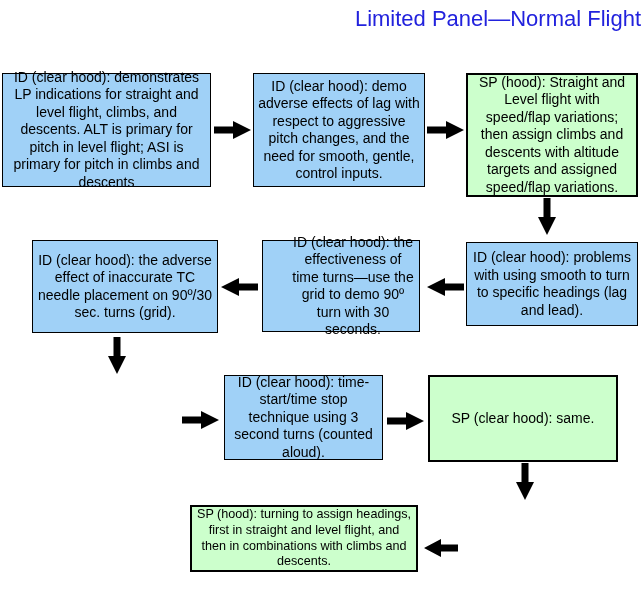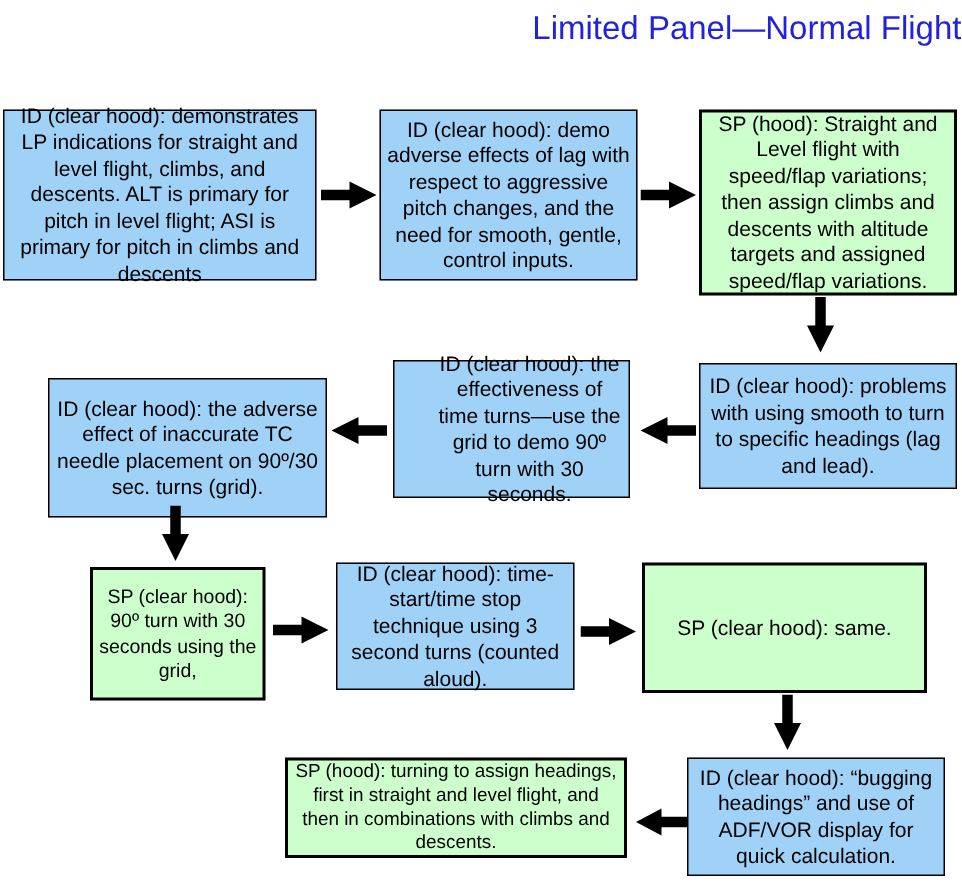--- a/index.html
+++ b/index.html
@@ -34,21 +34,21 @@
   }
   .blue  { background: var(--blue-fill, #a0d1f7);  border: 1.5px solid var(--border-color, #000); }
   .green { background: var(--green-fill, #ccffcc); border: 2px solid var(--border-color, #000); }
 
   
   .pos-0  { left: 2px;   top: 73px;  width: 209px; height: 114px; }
   .pos-1  { left: 253px; top: 73px;  width: 172px; height: 114px; }
   .pos-2  { left: 466px; top: 73px;  width: 172px; height: 124px; }
   .pos-3  { left: 466px; top: 242px; width: 172px; height: 84px;  }
   .pos-4  { left: 262px; top: 240px; width: 158px; height: 92px; padding-left: 28px;  }
-  .pos-5  { left: 32px;  top: 240px; width: 186px; height: 93px; margin-top: 12px;  }
+  .pos-5  { left: 32px;  top: 240px; width: 186px; height: 93px;  }
   .pos-6  { left: 60px;  top: 378px; width: 117px; height: 89px;  font-size: 13px; }
   .pos-7  { left: 224px; top: 375px; width: 159px; height: 85px;  }
   .pos-8  { left: 428px; top: 375px; width: 190px; height: 87px;  }
   .pos-9  { left: 458px; top: 505px; width: 172px; height: 79px;  }
   .pos-10 { left: 190px; top: 505px; width: 228px; height: 67px;  font-size: 12.6px; }
 
   .arrow { position: absolute; }
   .arrow svg { display: block; }
   .arrow polygon { fill: #000; }
 
@@ -69,24 +69,22 @@
 <div id="stage">
 
   <div class="title">Limited Panel—Normal Flight</div>
 
   <div class="node blue  pos-0">ID (clear hood): demonstrates LP indications for straight and level flight, climbs, and descents. ALT is primary for pitch in level flight; ASI is primary for pitch in climbs and descents</div>
   <div class="node blue  pos-1">ID (clear hood): demo adverse effects of lag with respect to aggressive pitch changes, and the need for smooth, gentle, control inputs.</div>
   <div class="node green pos-2">SP (hood): Straight and Level flight with speed/flap variations;  then assign climbs and descents with altitude targets and assigned speed/flap variations.</div>
   <div class="node blue  pos-3">ID (clear hood): problems with using smooth to turn to specific headings (lag and lead).</div>
   <div class="node blue  pos-4">ID (clear hood): the effectiveness of time turns—use the grid to demo 90º turn with 30 seconds.</div>
   <div class="node blue  pos-5">ID (clear hood): the adverse effect of inaccurate TC needle placement on 90º/30 sec. turns (grid).</div>
-  <div class="node green pos-6">SP (clear hood): 90º turn with 30 seconds using the grid,</div>
   <div class="node blue  pos-7">ID (clear hood): time-start/time stop technique using 3 second turns (counted aloud).</div>
   <div class="node green pos-8">SP (clear hood): same.</div>
-  <div class="node blue  pos-9">ID (clear hood): “bugging headings” and use of ADF/VOR display for quick calculation.</div>
   <div class="node green pos-10">SP (hood): turning to assign headings, first in straight and level flight, and then in combinations with climbs and descents.</div>
 
   <div class="arrow ar-1">
     <svg width="37" height="22" viewBox="0 0 37 22">
         <polygon points="0,7.5 19,7.5 19,2 37,11 19,20 19,14.5 0,14.5"></polygon>
       </svg>
   </div>
   <div class="arrow ar-2">
     <svg width="37" height="22" viewBox="0 0 37 22">
         <polygon points="0,7.5 19,7.5 19,2 37,11 19,20 19,14.5 0,14.5"></polygon>

